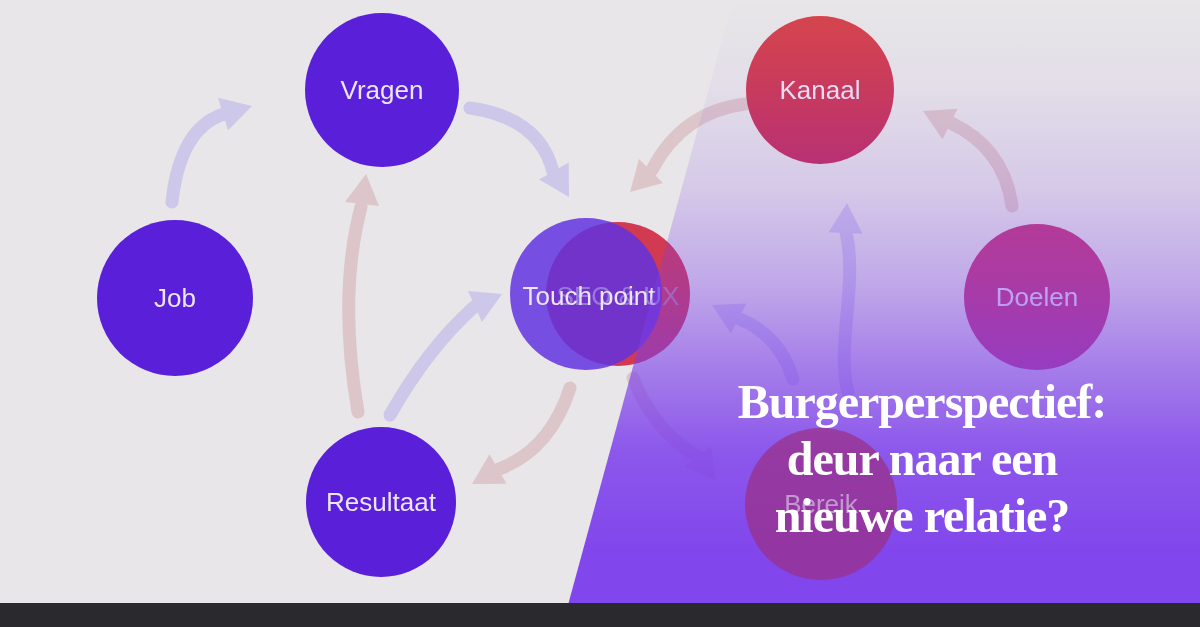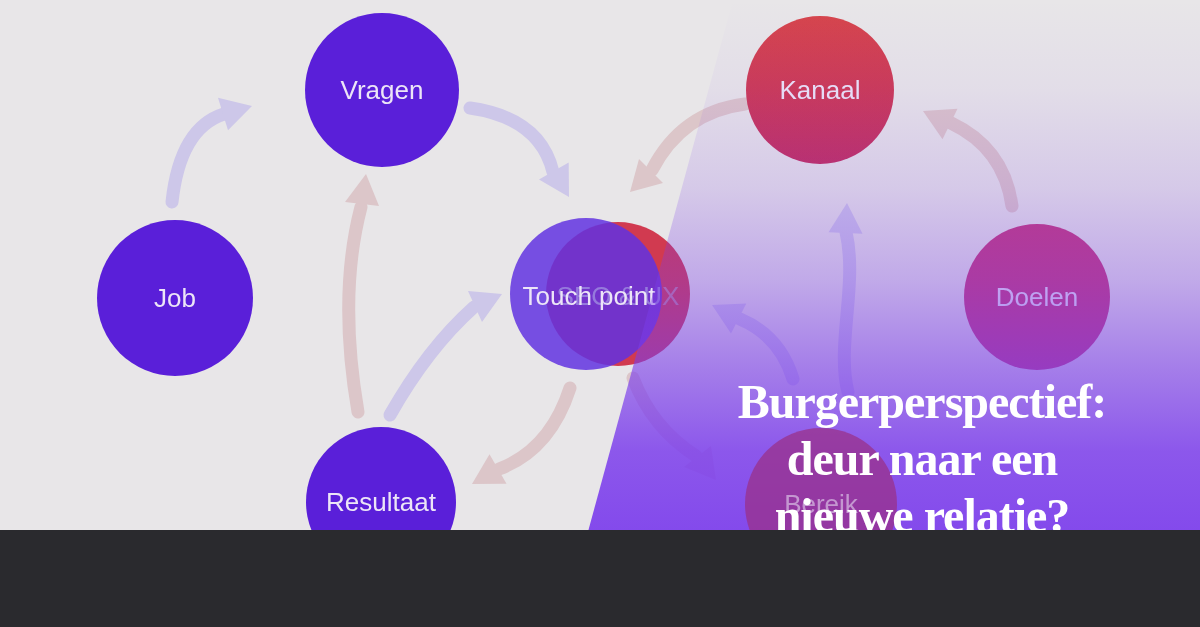--- a/index.html
+++ b/index.html
@@ -1,19 +1,19 @@
 <!DOCTYPE html>
 <html><head>
 <meta charset="utf-8">
 <style>
   html, body { margin: 0; padding: 0; background: #2a2a2e; }
   .banner {
     position: relative;
     width: 1200px;
-    height: 530px;
+    height: 603px;
     overflow: hidden;
     background: #e8e6e8;
     font-family: "Liberation Sans", sans-serif;
     text-decoration: underline;
   }
   svg { display: block; }
   .node-label {
     font-family: "Liberation Sans", sans-serif;
     font-size: 26px;
     fill: #ece5f7;

